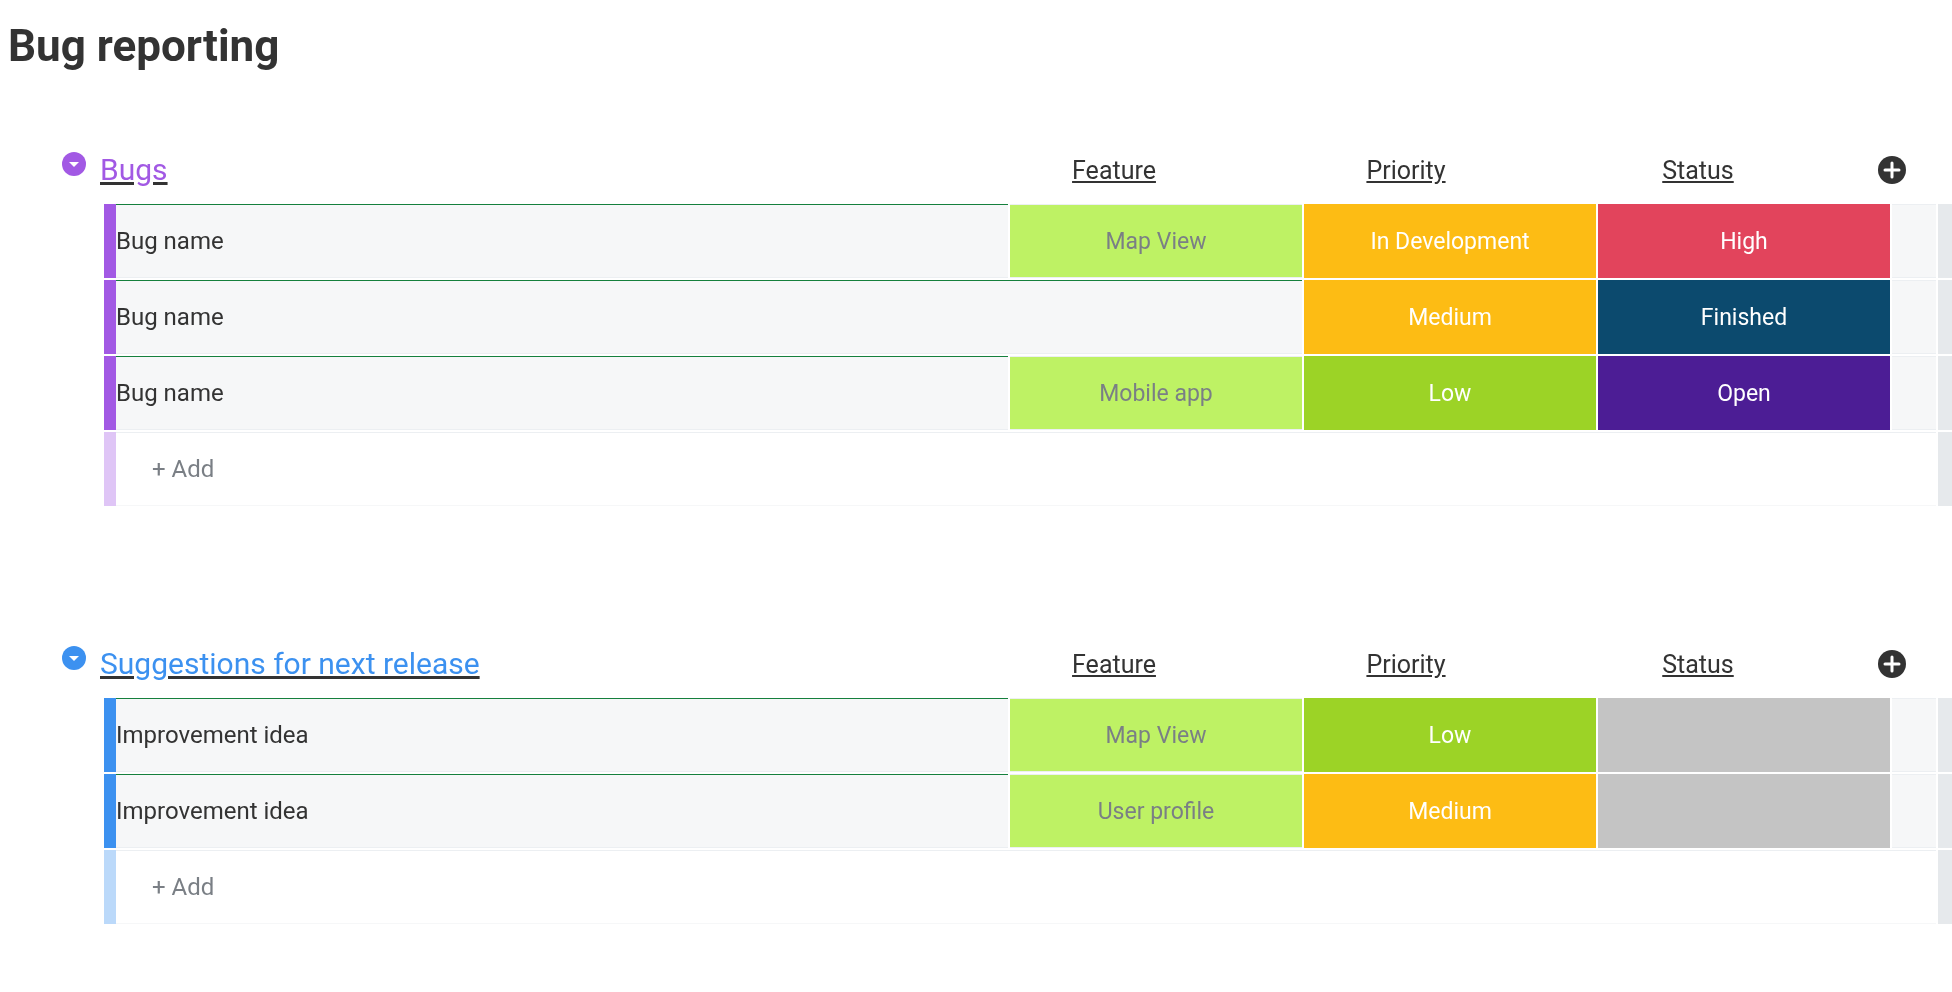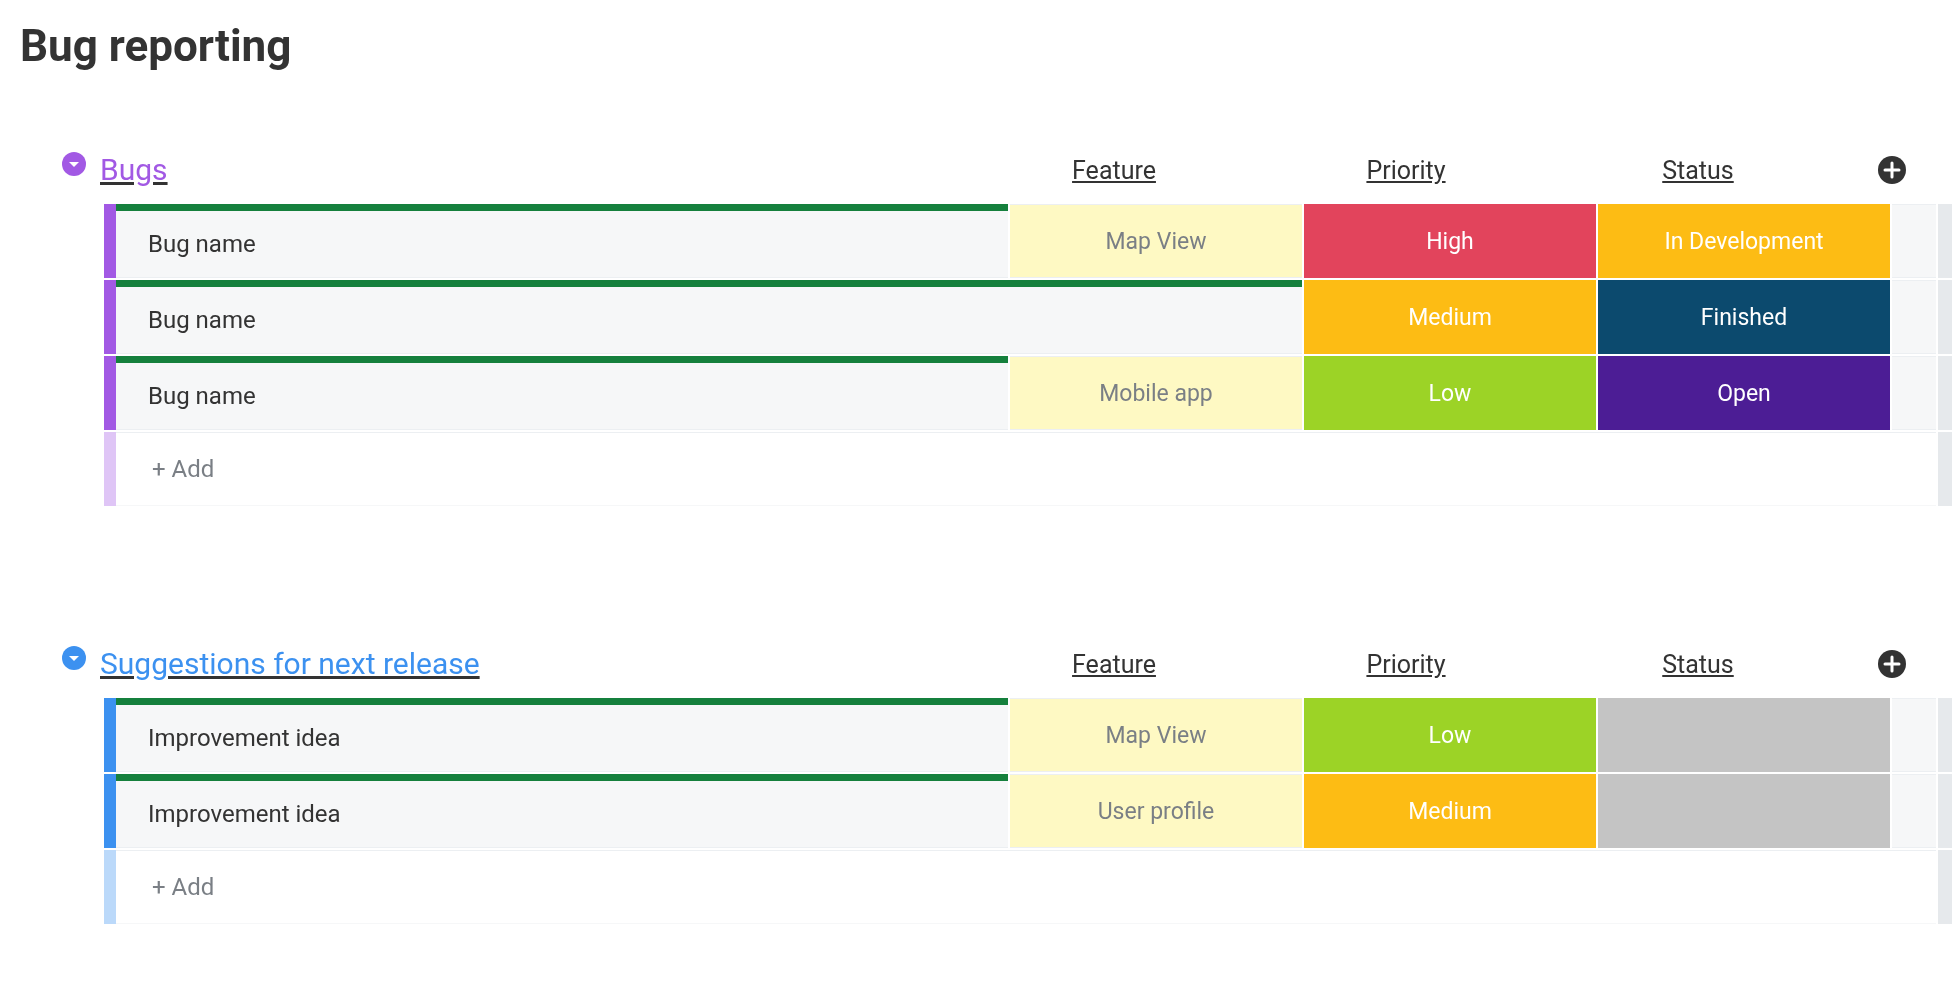--- a/index.html
+++ b/index.html
@@ -11,21 +11,21 @@
   }
   .page {
     width: 1952px;
     min-height: 992px;
     position: relative;
   }
   .page-title {
     font-size: 44px;
     font-weight: 700;
     color: #333;
-    padding-left: 20px;
+    padding-left: 8px;
     margin-bottom: 80px;
   }
   .group {
     margin-bottom: 140px;
     padding-left: 62px;
   }
   .group-header {
     display: flex;
     align-items: flex-start;
     height: 40px;
@@ -81,39 +81,38 @@
   }
   .row-bar {
     width: 12px;
     flex-shrink: 0;
   }
   .row-name {
     flex: 1;
     background: #f6f7f8;
     display: flex;
     align-items: center;
-    padding-left: 32px;
     font-size: 24px;
     color: #333;
     margin-right: 2px;
-    border-top: 7px solid #15803d;
+    border-top: 1px solid #15803d;
     border-bottom: 1px solid #eceff2;
   }
   .cell {
     width: 292px;
     display: flex;
     align-items: center;
     justify-content: center;
     font-size: 23px;
     margin-right: 2px;
     border-top: 1px solid #eceff2;
     border-bottom: 1px solid #eceff2;
   }
   .cell-feature {
-    background: #fef9c3;
+    background: #bef264;
     color: #7a7f85;
     text-align: center;
   }
   .cell-colored {
     color: #fff;
     font-weight: 400;
     border: none;
   }
   .row-end {
     width: 44px;
@@ -180,22 +179,22 @@
         </span>
       </div>
     </div>
 
     <div class="rows-wrap">
 
       <div class="row">
         <div class="row-bar" style="background:#a259e4"></div>
         <div class="row-name">Bug name</div>
         <div class="cell cell-feature">Map View</div>
+        <div class="cell cell-colored" style="background:#fdbc14">In Development</div>
         <div class="cell cell-colored" style="background:#e2445c">High</div>
-        <div class="cell cell-colored" style="background:#fdbc14">In Development</div>
         <div class="row-end"></div>
         <div class="row-tail"></div>
       </div>
 
       <div class="row">
         <div class="row-bar" style="background:#a259e4"></div>
         <div class="row-name">Bug name</div>
         <div class="cell cell-colored" style="background:#fdbc14">Medium</div>
         <div class="cell cell-colored" style="background:#0c4a6e">Finished</div>
         <div class="row-end"></div>

